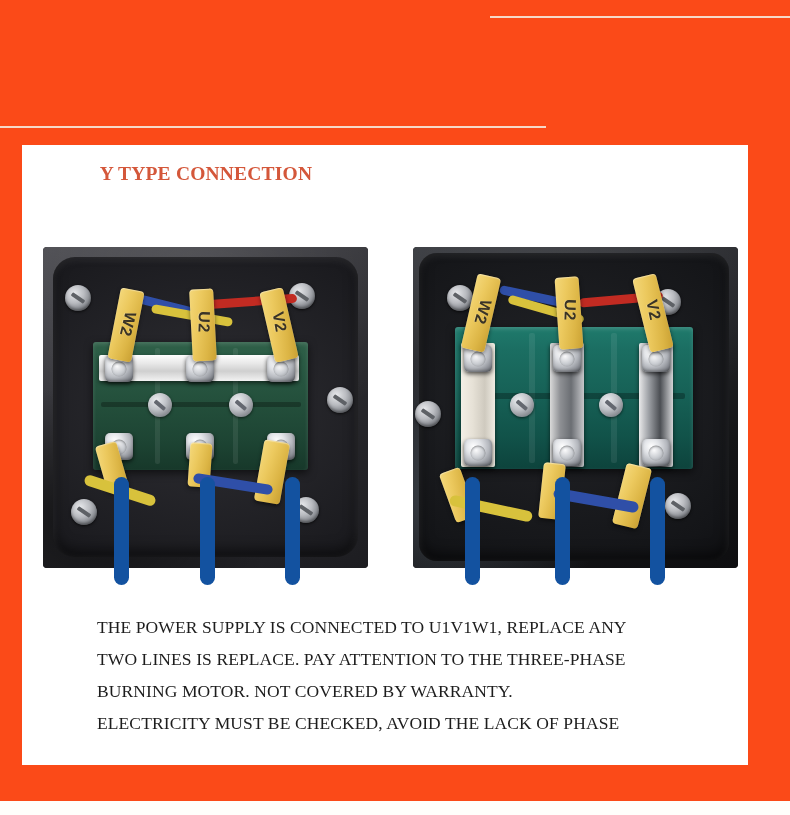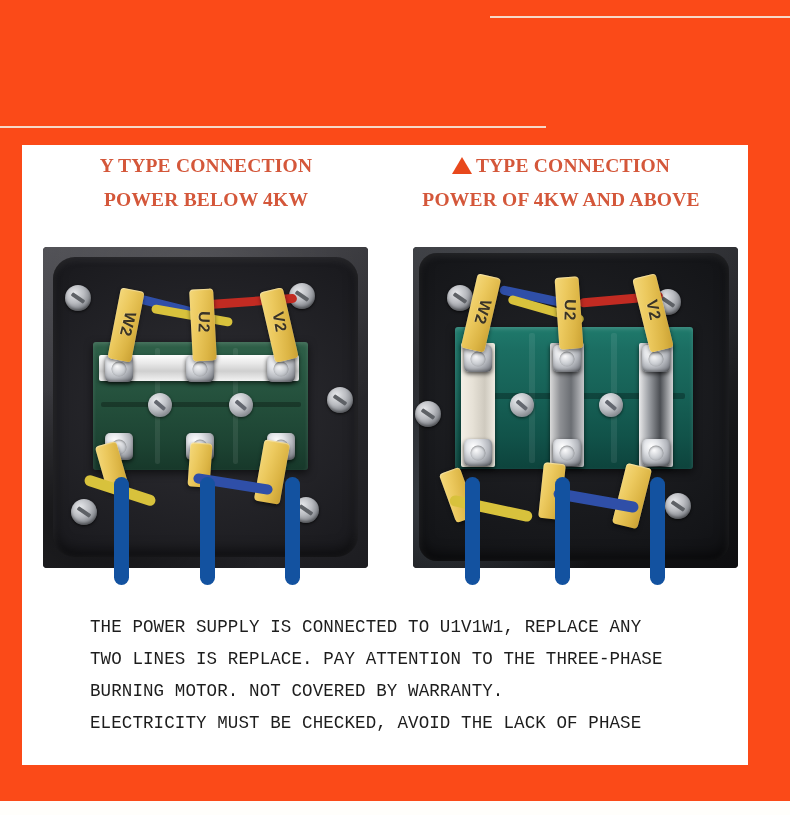--- a/index.html
+++ b/index.html
@@ -72,21 +72,21 @@
     left: 22px;
     top: 145px;
     width: 726px;
     height: 620px;
     background: #ffffff;
   }
 
   
   .headings {
     position: absolute;
-    left: 0; top: 4px;
+    left: 0; top: 12px;
     width: 726px;
     height: 76px;
   }
   .heading-col {
     position: absolute;
     top: 0;
     text-align: center;
     color: #D4573A;
     font-family: "Liberation Serif", serif;
     font-weight: bold;
@@ -290,25 +290,25 @@
   .pointer {
     position: absolute;
     width: 15px;
     border-radius: 8px;
     background: #1352A0;
   }
 
   
   .body-text {
     position: absolute;
-    left: 68px;
+    left: 75px;
     top: 466px;
     width: 620px;
     color: #1d1d1d;
-    font-family: Liberation Mono, monospace;
+    font-family: Liberation Serif, serif;
     font-size: 17.5px;
     line-height: 32px;
     letter-spacing: 0.1px;
   }
   .body-text .bl { display: block; white-space: nowrap; }
 </style>
 </head>
 <body>
 
 <div id="root">
@@ -317,27 +317,22 @@
     <div class="rule rule-top"></div>
     <div class="rule rule-bottom"></div>
   </div>
 
   <div class="card">
 
     <div class="headings">
 
       <div class="heading-col heading-left">
         <span class="hl">Y TYPE CONNECTION</span>
-        <span class="hl">POWER BELOW 4KW</span>
       </div>
 
-      <div class="heading-col heading-right">
-        <span class="hl"><span class="delta-icon"></span><span>TYPE CONNECTION</span></span>
-        <span class="hl">POWER OF 4KW AND ABOVE</span>
-      </div>
 
     </div>
 
     <div class="photo photo-left">
       <div class="box-body"></div>
       <div class="box-well"></div>
 
       <div class="box-screw" style="left:22px;  top:38px;"></div>
       <div class="box-screw" style="left:246px; top:36px;"></div>
       <div class="box-screw" style="left:28px;  top:252px;"></div>

